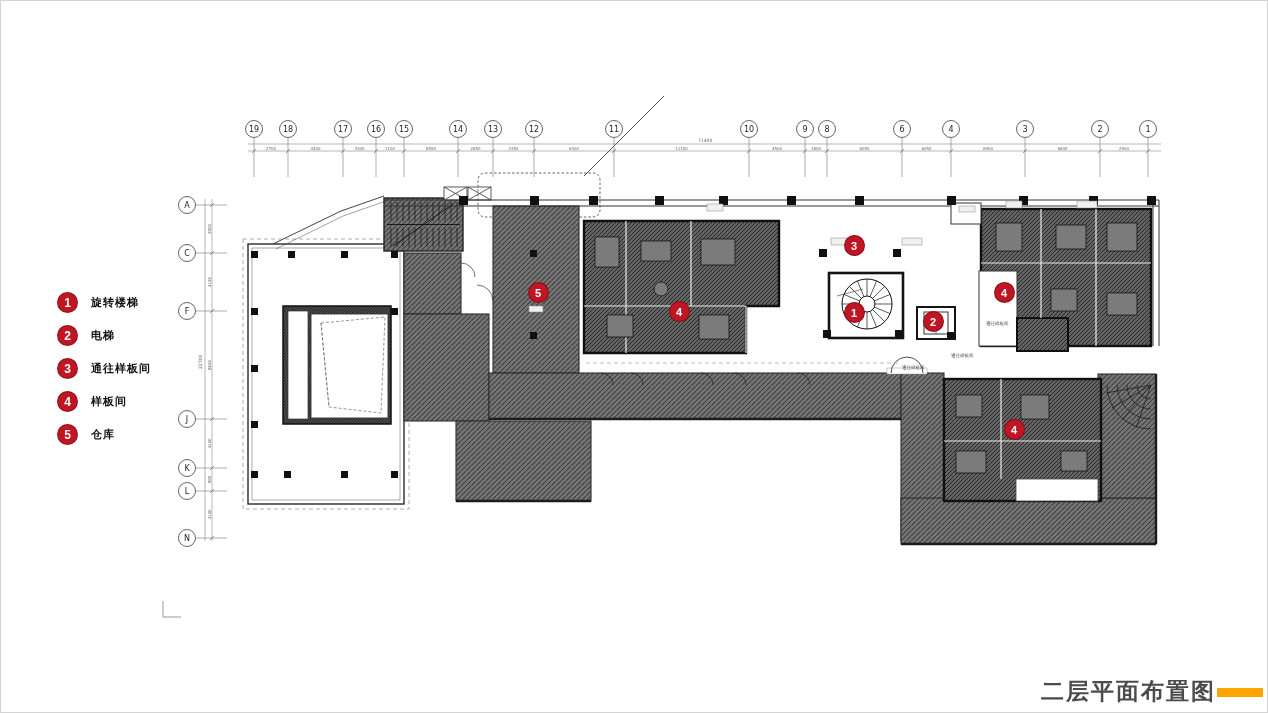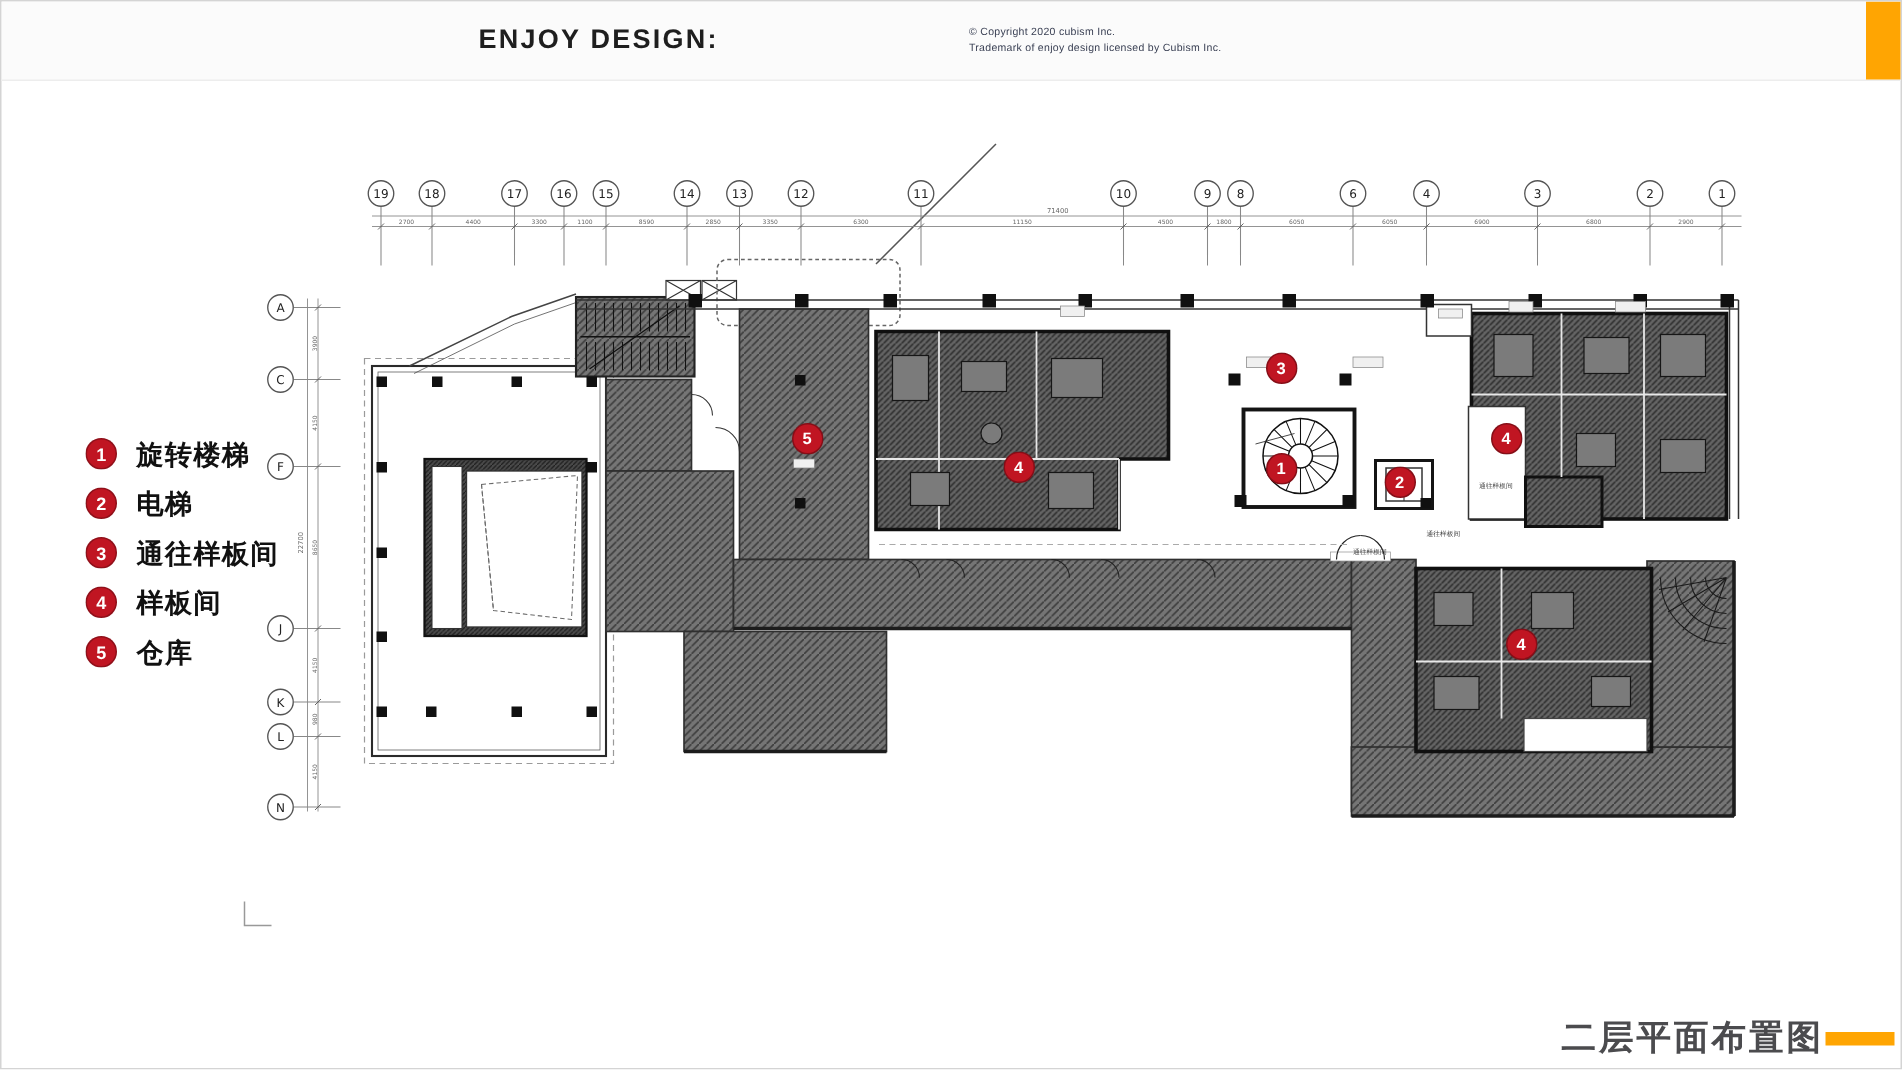--- a/index.html
+++ b/index.html
@@ -11,42 +11,34 @@
   .brand{position:absolute;left:318px;top:15px;font-size:18px;font-weight:800;
          letter-spacing:1.5px;color:#1e1e1e;}
   .copyright{position:absolute;left:645px;top:16px;font-size:7px;line-height:1.55;
              color:#3a4054;letter-spacing:.2px;}
   .accent-sq{position:absolute;top:0;width:25px;height:52px;}
   .legend{position:absolute;left:56px;top:285px;}
   .legend-row{display:flex;align-items:center;height:33px;}
   .lg-circle{width:21px;height:21px;border-radius:50%;color:#fff;font-size:12px;
              font-weight:bold;text-align:center;line-height:21px;flex:0 0 21px;
              border:1px solid rgba(0,0,0,.25);box-sizing:border-box;}
-  .lg-label{margin-left:13px;font-size:18px;font-weight:bold;color:#111;letter-spacing:1px;}
+  .lg-label{margin-left:13px;font-size:11px;font-weight:bold;color:#111;letter-spacing:1px;}
   .plan-svg{position:absolute;left:0;top:0;}
   .pmark{position:absolute;width:21px;height:21px;border-radius:50%;color:#fff;
          font-size:11px;font-weight:bold;text-align:center;line-height:21px;
          border:1px solid rgba(0,0,0,.3);box-sizing:border-box;}
   .footer-title{position:absolute;left:1040px;top:675px;font-size:23px;font-weight:800;
                 letter-spacing:2px;color:#4b4b4e;}
   .footer-bar{position:absolute;left:1216px;top:687px;width:46px;height:9px;}
 </style>
 </head>
 <body>
 
 <div class="slide">
 
-  <div class="header">
-    <div class="brand">ENJOY DESIGN:</div>
-    <div class="copyright">
-      <div>©   Copyright 2020 cubism Inc.</div>
-      <div>Trademark of enjoy design licensed by Cubism Inc.</div>
-    </div>
-    <div class="accent-sq" style="left: 1243px; background: rgb(255, 165, 2);"></div>
-  </div>
 
   <svg class="plan-svg" width="1268" height="713" viewBox="0 0 1268 713">
     <defs>
       <pattern id="h1" width="5" height="5" patternUnits="userSpaceOnUse">
         <rect width="5" height="5" fill="#757575"></rect>
         <line x1="0" y1="5" x2="5" y2="0" stroke="#3d3d3d" stroke-width="1.1"></line>
       </pattern>
       <pattern id="h2" width="4" height="4" patternUnits="userSpaceOnUse">
         <rect width="4" height="4" fill="#646464"></rect>
         <line x1="0" y1="4" x2="4" y2="0" stroke="#272727" stroke-width="1"></line>

